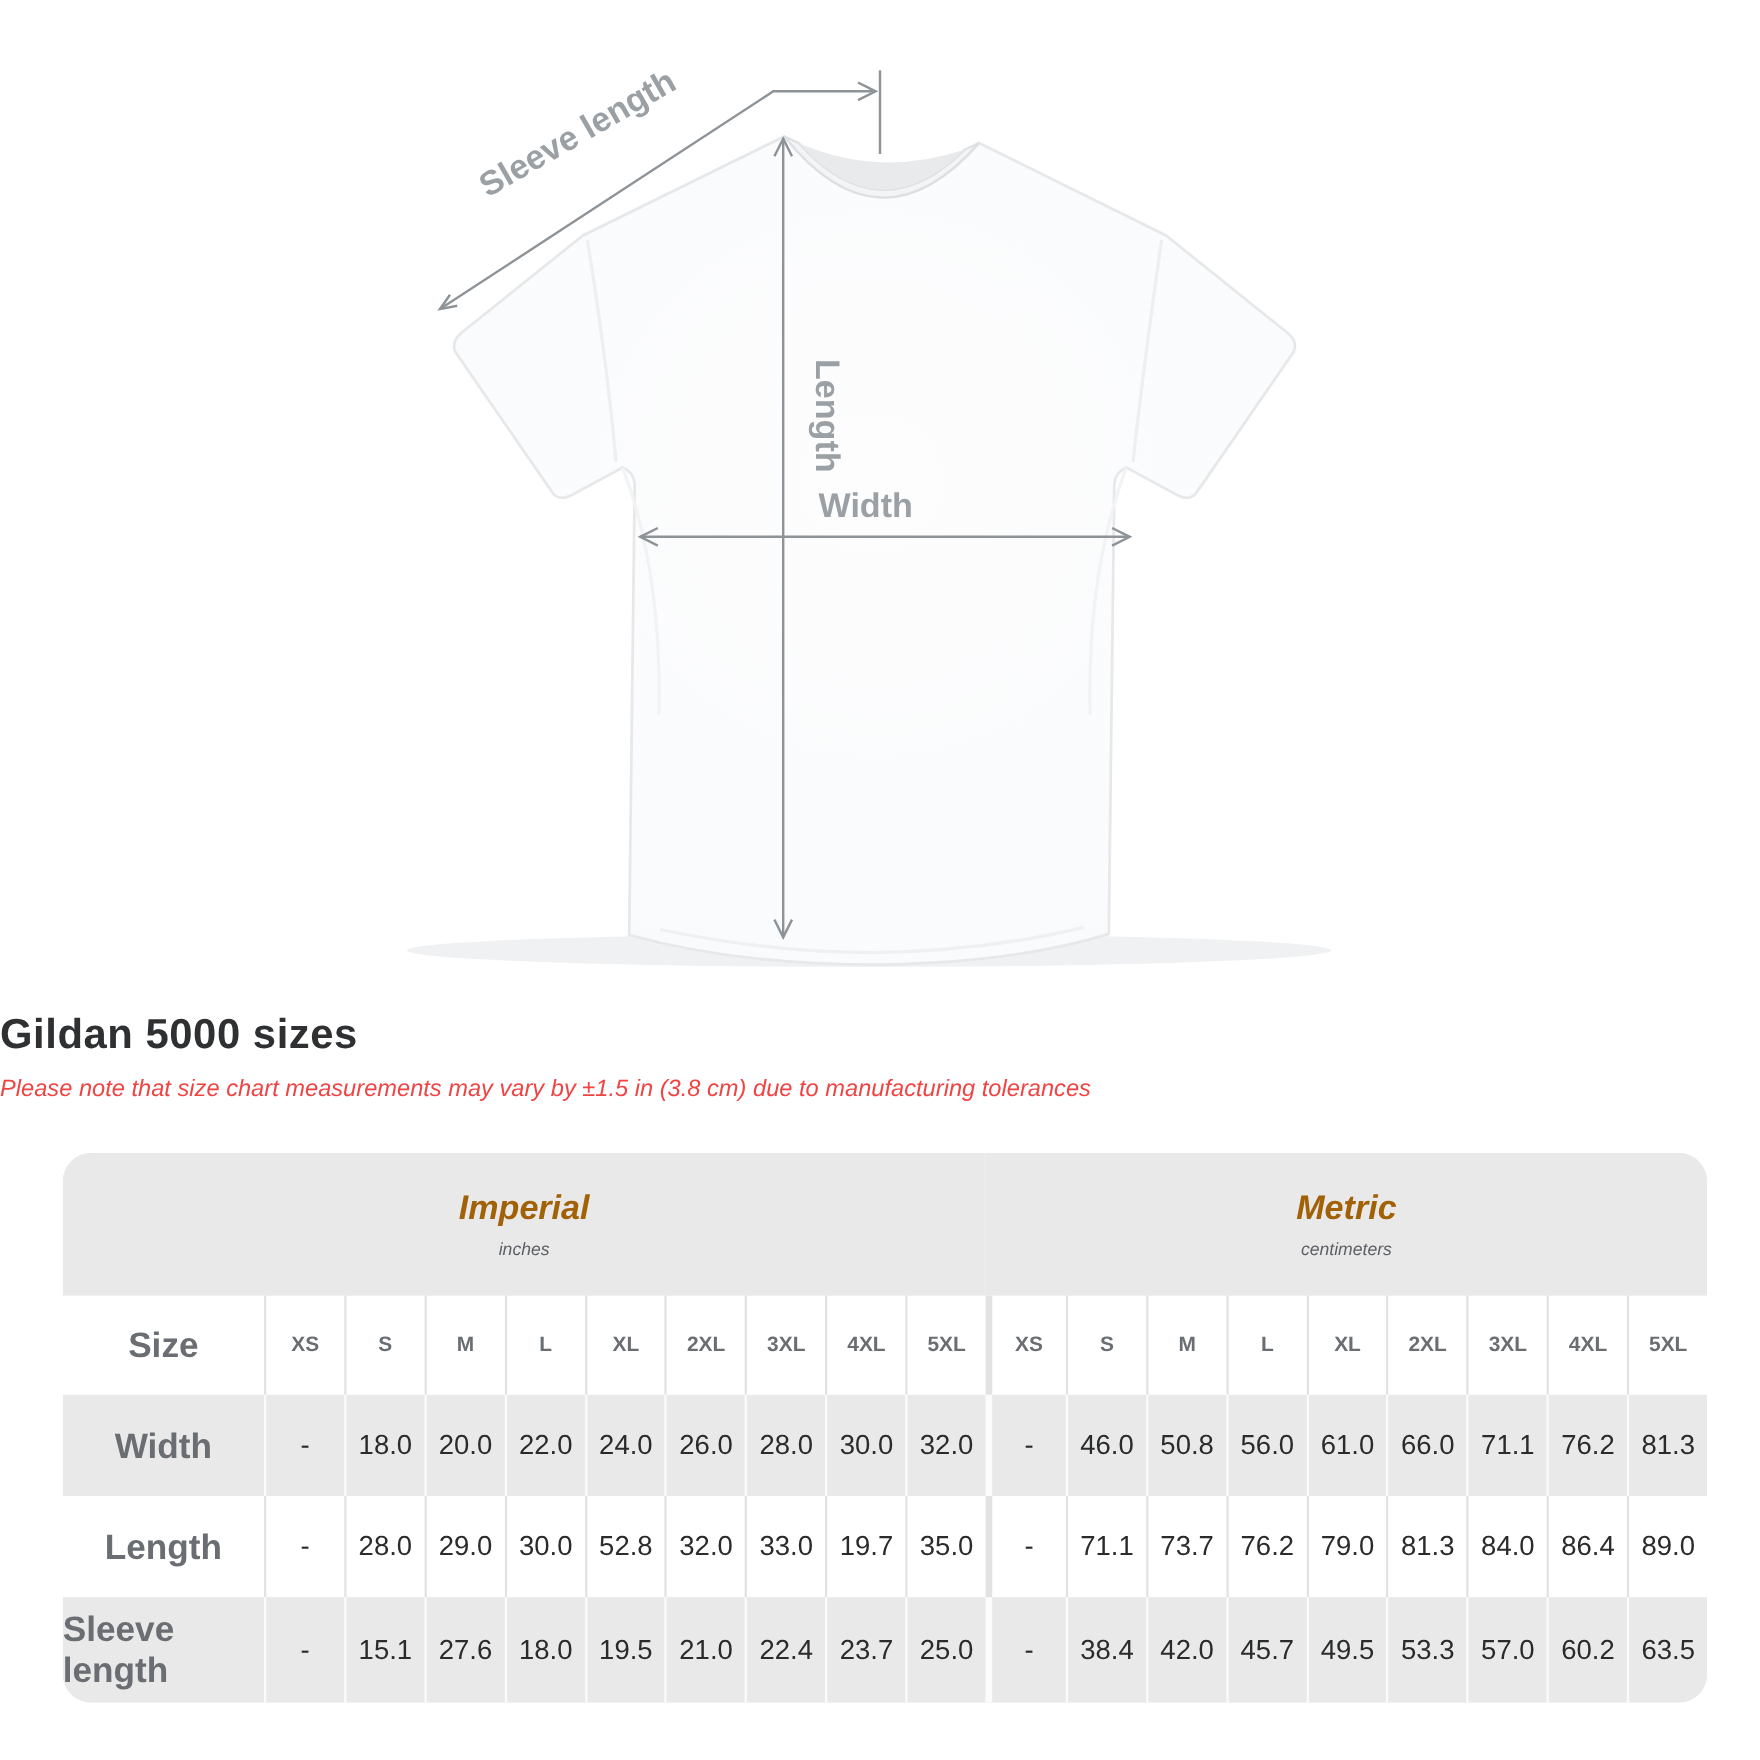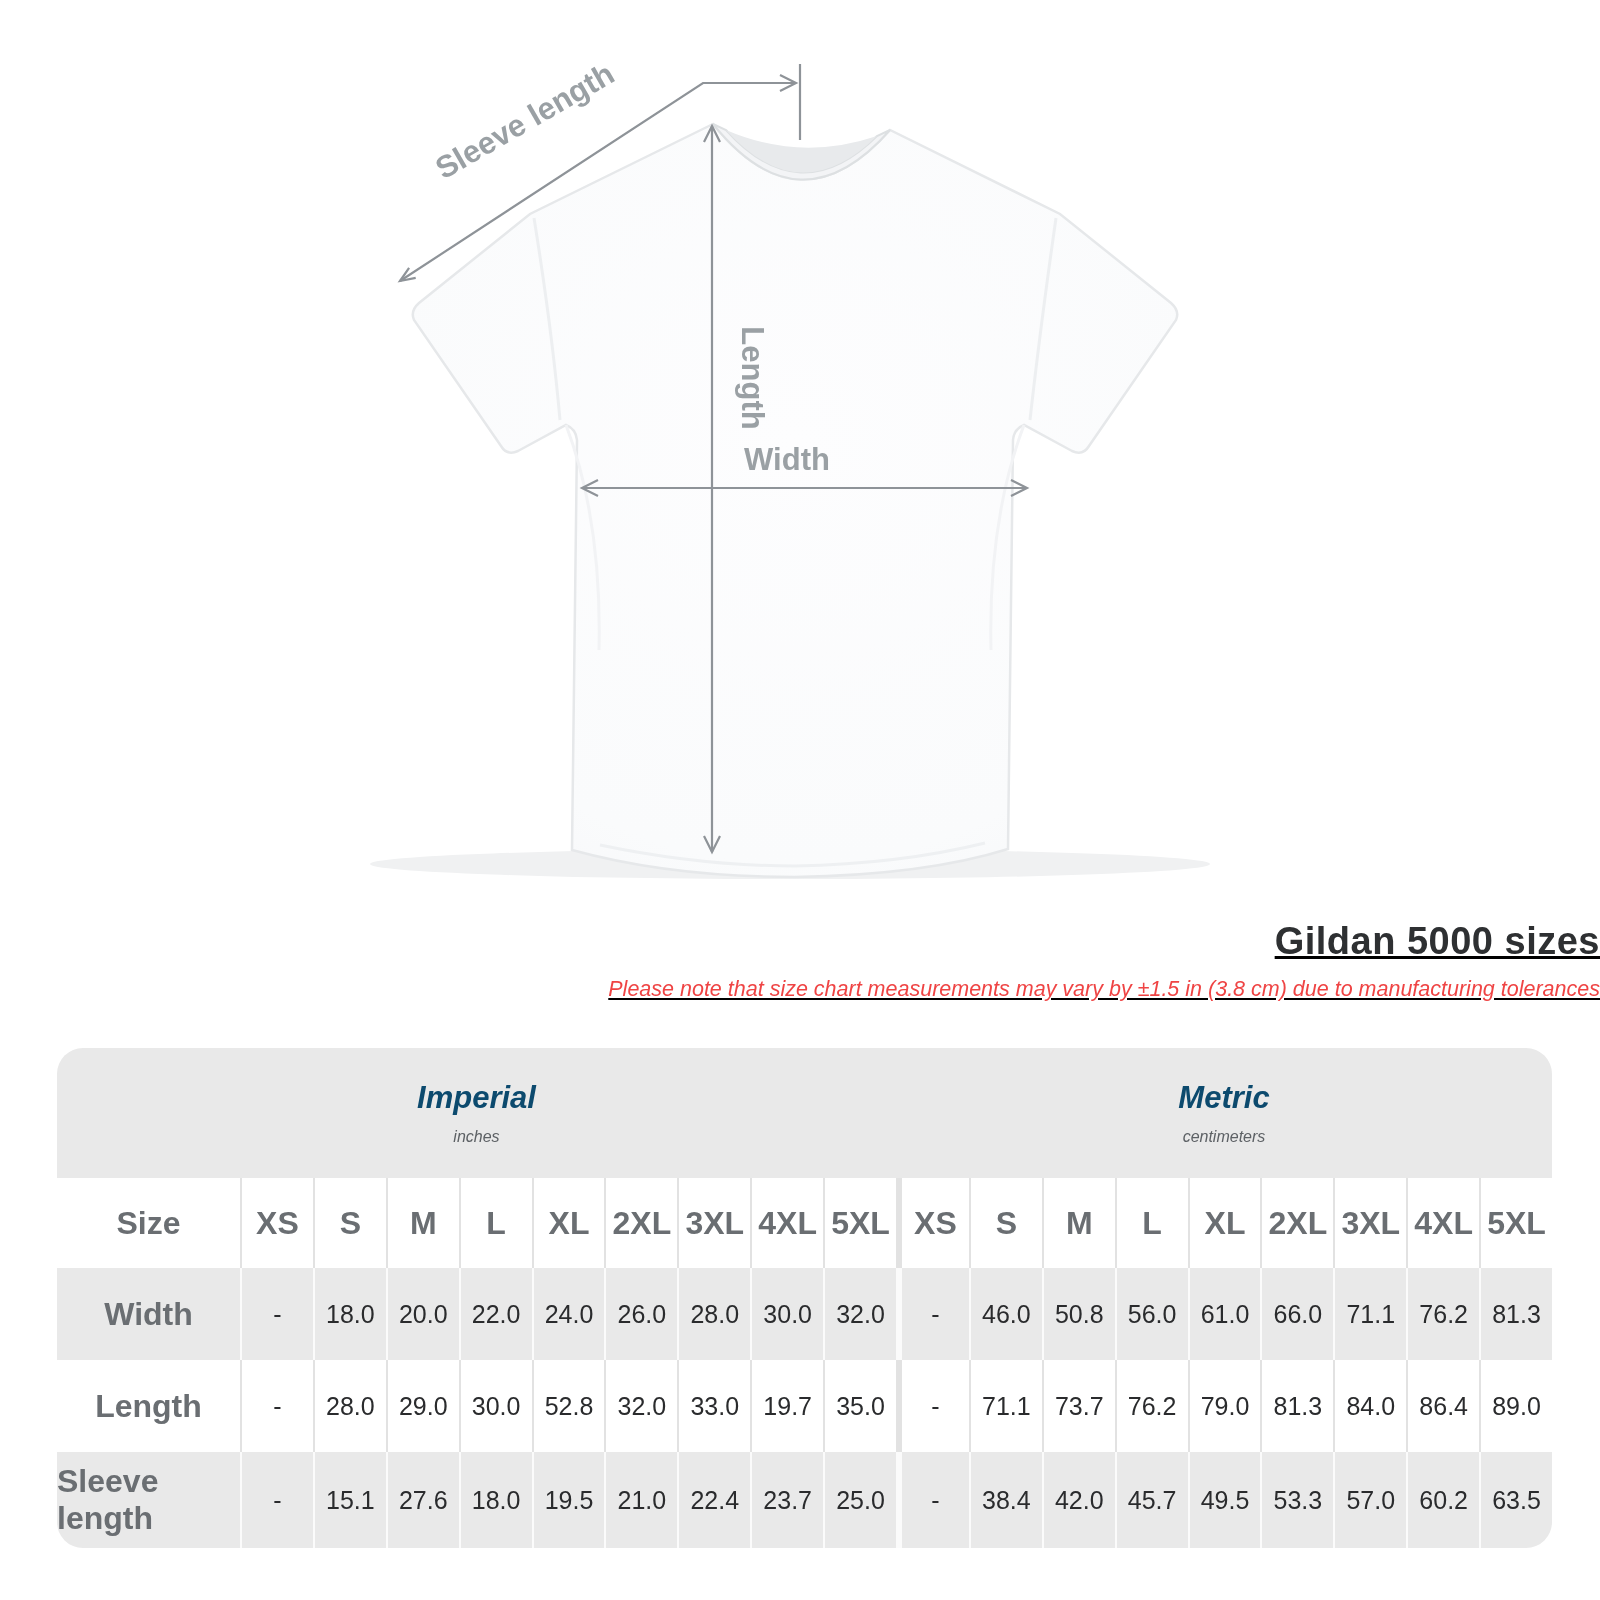--- a/index.html
+++ b/index.html
@@ -2,40 +2,40 @@
 <html><head>
 <meta charset="utf-8">
 <style>
   html,body{margin:0;padding:0;background:#ffffff;}
   body{width:1600px;height:1600px;position:relative;font-family:"Liberation Sans",sans-serif;overflow:hidden;}
 
   
   .diagram{position:absolute;left:0;top:0;width:1600px;height:910px;}
 
   
-  .heading{position:absolute;left:0;top:920px;width:1600px;text-align:right;text-decoration:underline;}
+  .heading{position:absolute;left:0;top:920px;width:1600px;text-align:left;}
   .heading .title{font-size:38px;font-weight:bold;color:#2e3032;letter-spacing:.5px;margin:0;}
   .heading .subtitle{margin-top:14px;font-size:21.5px;font-style:italic;color:#ef4444;}
 
   
   .tbl{
     position:absolute;left:57px;top:1048px;width:1495px;height:500px;
     border-radius:26px;overflow:hidden;background:#ffffff;
     display:grid;
     grid-template-columns:183px repeat(18,1fr);
     grid-template-rows:130px 90px 92px 92px 96px;
   }
   .cell{display:flex;align-items:center;justify-content:center;font-size:25px;box-sizing:border-box;}
   .band{background:#e9e9e9;flex-direction:column;}
   .band-imperial{grid-column:1 / 11;}
   .band-metric{grid-column:11 / 20;}
-  .band .big{font-weight:bold;font-style:italic;font-size:31px;color:#0c4a6e;}
+  .band .big{font-weight:bold;font-style:italic;font-size:31px;color:#a16207;}
   .band .small{margin-top:12px;font-style:italic;font-size:16px;color:#5d6165;}
 
-  .hrow{background:#ffffff;border-left:2px solid #e2e2e2;font-weight:bold;color:#6a6e72;font-size:32px;}
+  .hrow{background:#ffffff;border-left:2px solid #e2e2e2;font-weight:bold;color:#6a6e72;font-size:19px;}
   .grow{background:#e9e9e9;border-left:2px solid #fbfbfb;color:#2a2b2d;}
   .wrow{background:#ffffff;border-left:2px solid #e2e2e2;color:#2a2b2d;}
   .first{border-left:none;}
   .gsep{border-left-width:6px;}
   .rlab{font-weight:bold;color:#6a6e72;font-size:32px;}
 </style>
 </head>
 <body>
 
 <svg class="diagram" viewBox="0 0 1600 910" xmlns="http://www.w3.org/2000/svg">

